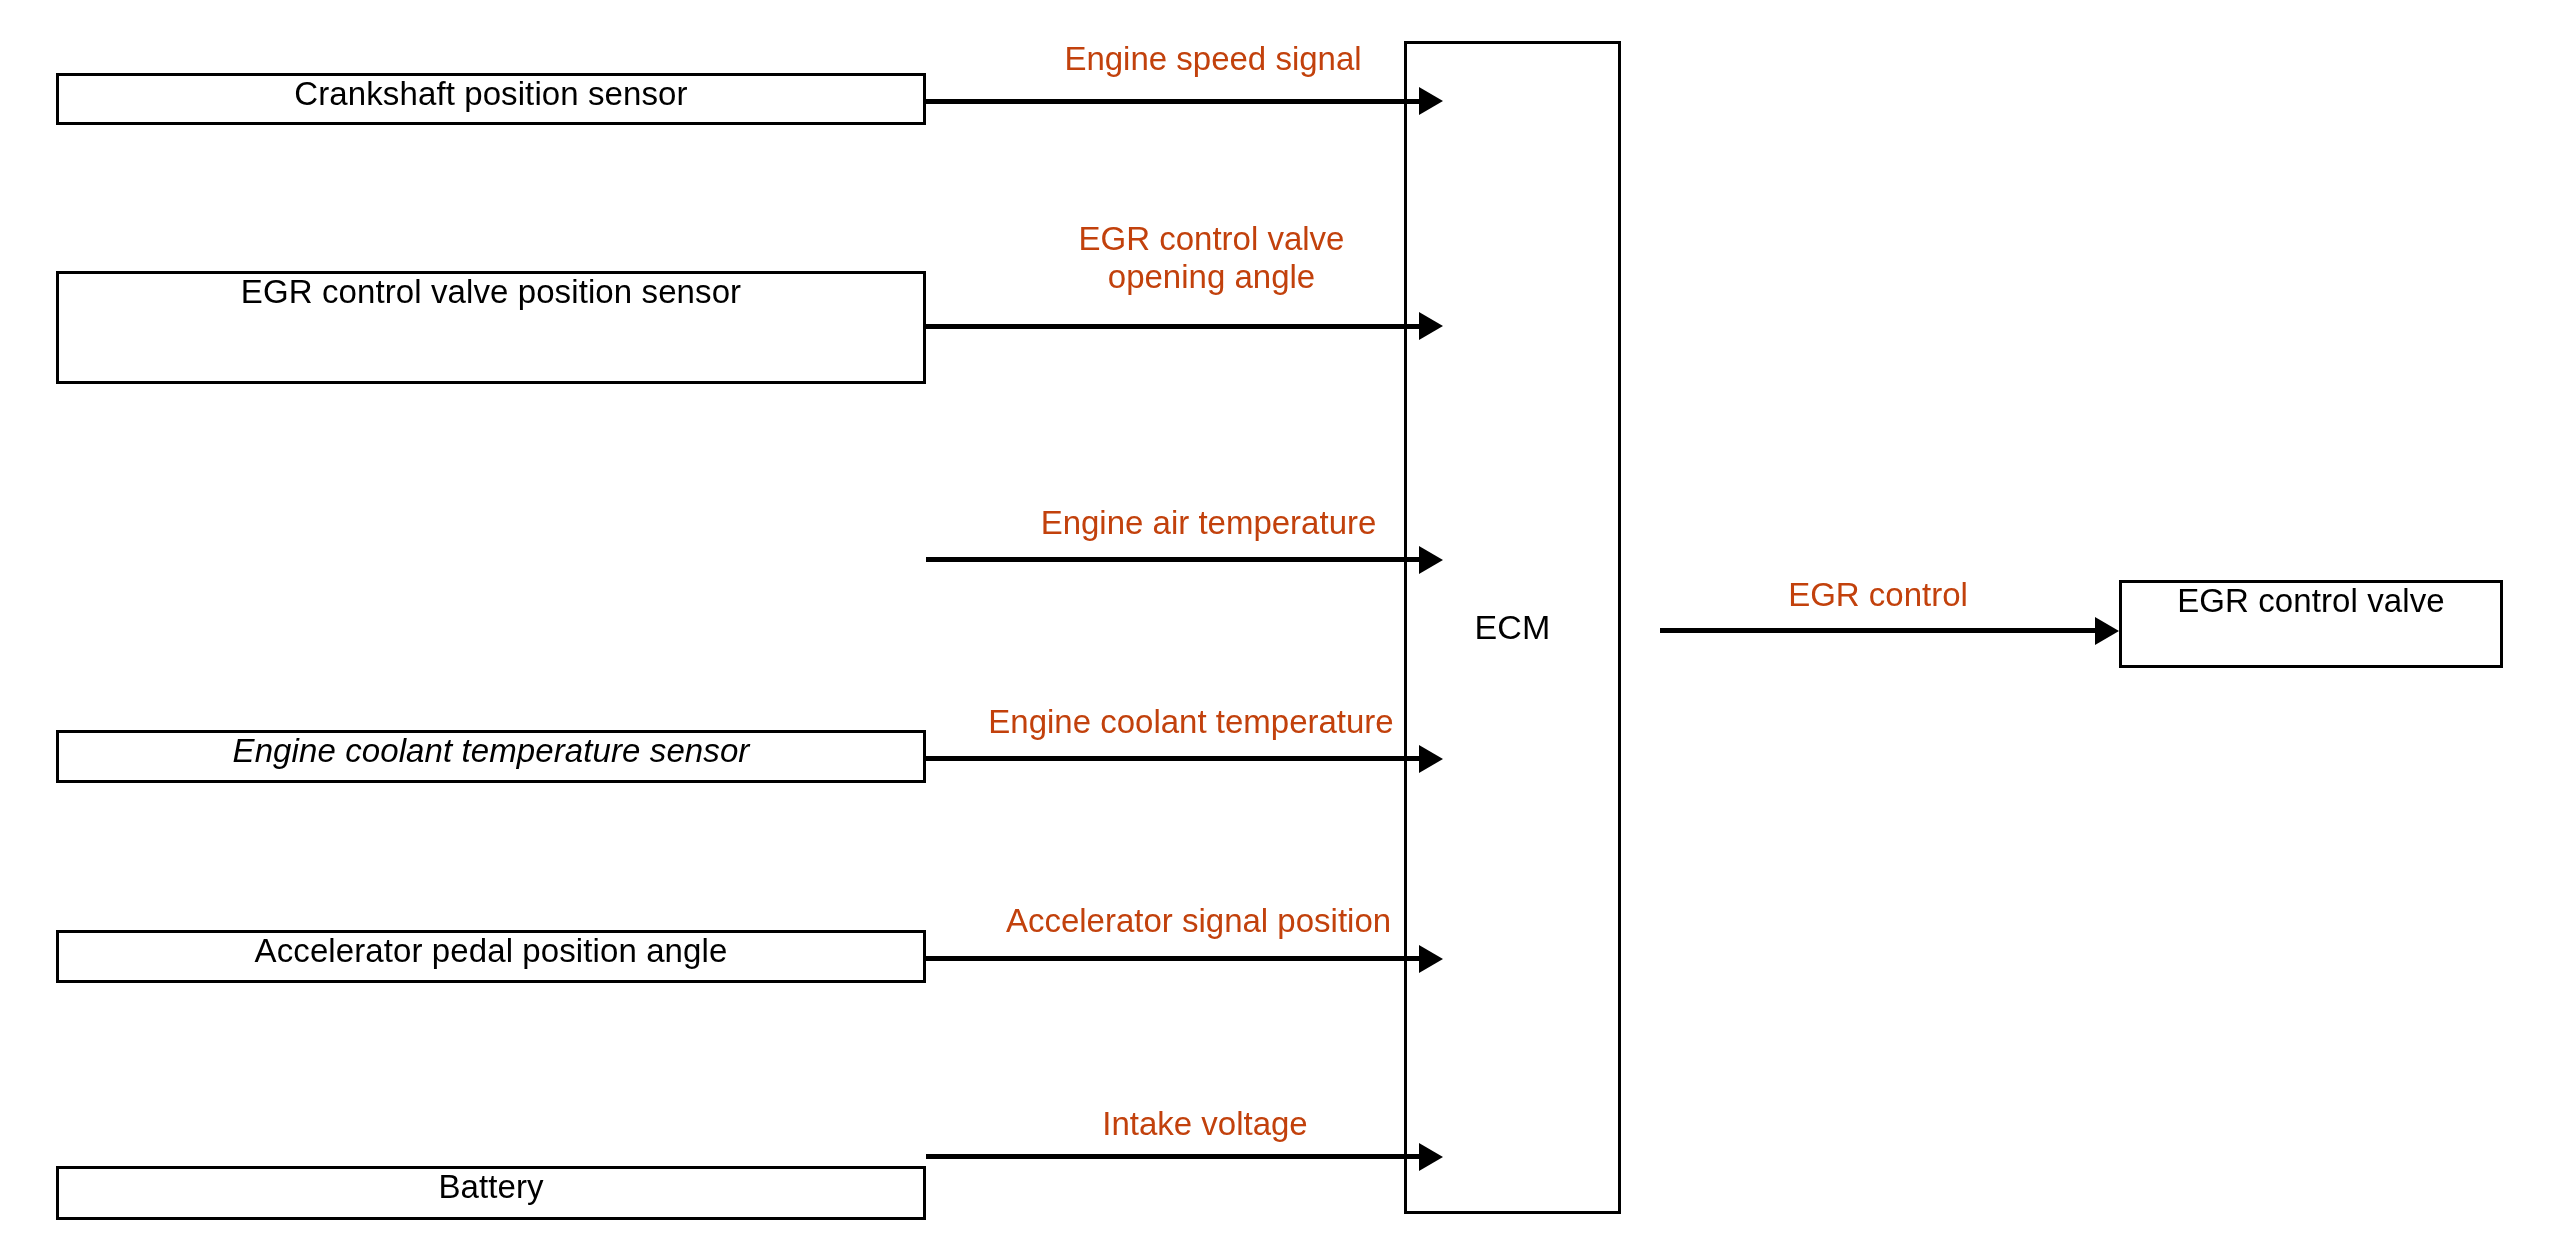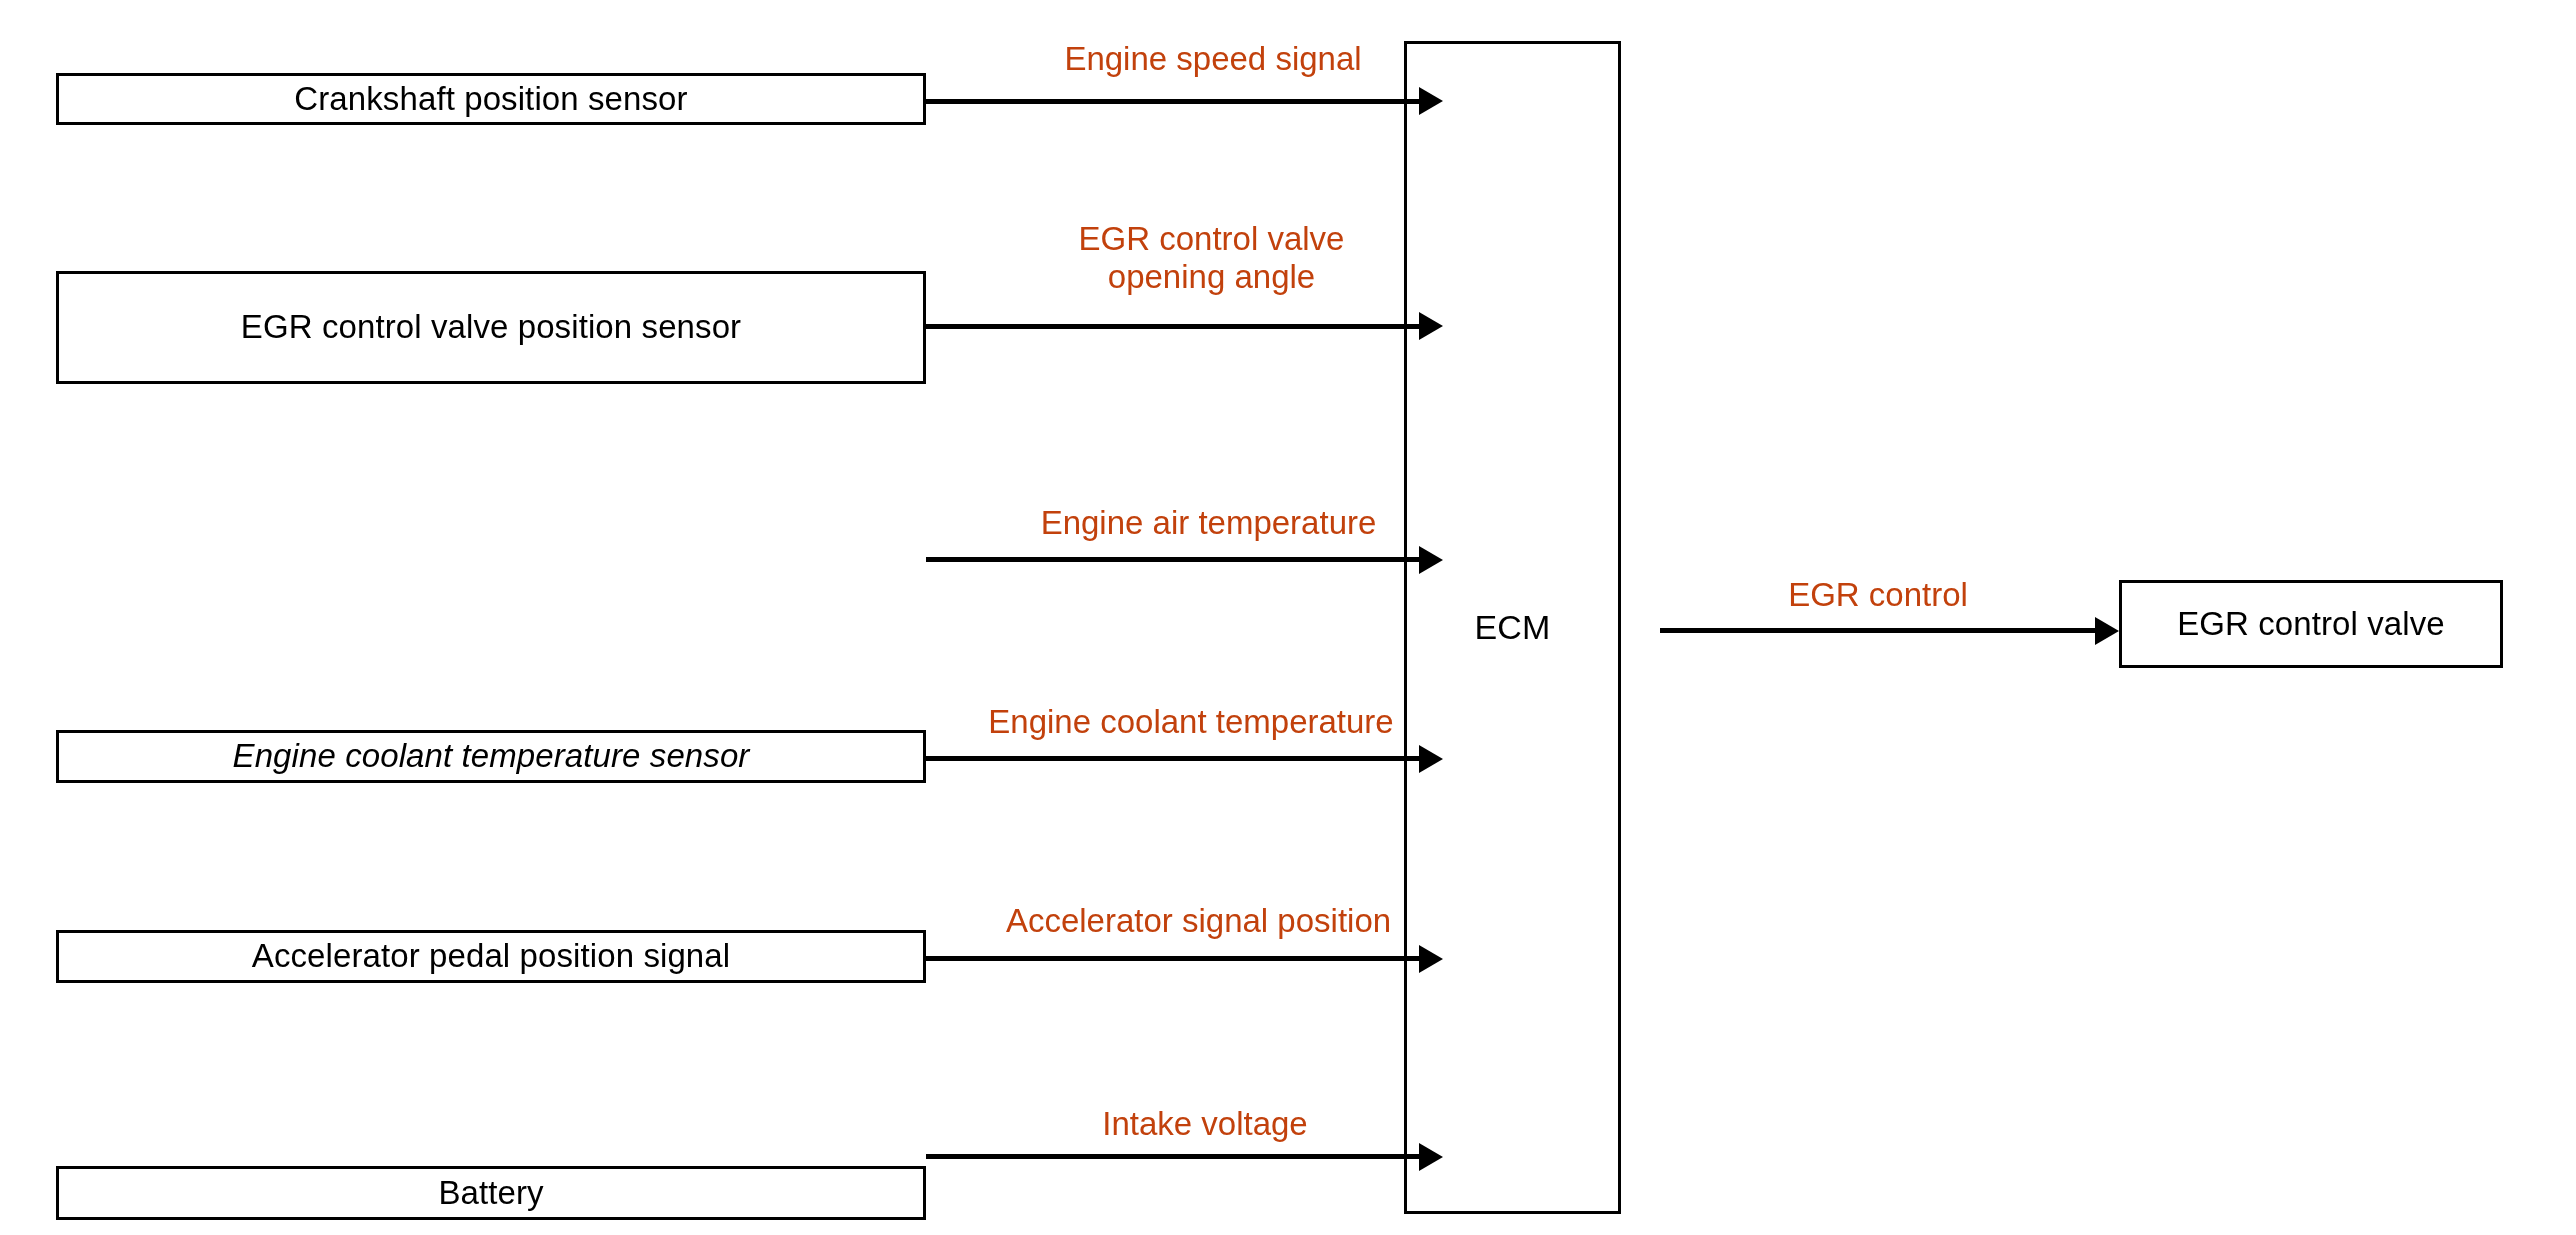--- a/index.html
+++ b/index.html
@@ -20,21 +20,20 @@
     overflow: hidden;
   }
 
   
   .node-box {
     position: absolute;
     box-sizing: border-box;
     border: 3.2px solid #000000;
     background: #ffffff;
     display: flex;
-    align-items: center;
     justify-content: center;
     text-align: center;
   }
   .node-label {
     font-size: 33px;
     line-height: 1.12;
     letter-spacing: 0.1px;
     color: #000000;
     white-space: nowrap;
   }
@@ -103,21 +102,21 @@
   <div class="node-box sensor-box" id="box-egr-valve-pos">
     <span class="node-label">EGR control valve position sensor</span>
   </div>
 
 
   <div class="node-box sensor-box" id="box-coolant-temp">
     <span class="node-label">Engine coolant temperature sensor</span>
   </div>
 
   <div class="node-box sensor-box" id="box-accel-pedal">
-    <span class="node-label">Accelerator pedal position signal</span>
+    <span class="node-label">Accelerator pedal position angle</span>
   </div>
 
   <div class="node-box sensor-box" id="box-battery">
     <span class="node-label">Battery</span>
   </div>
 
   <div class="node-box" id="box-ecm">
     <span class="node-label">ECM</span>
   </div>
 

